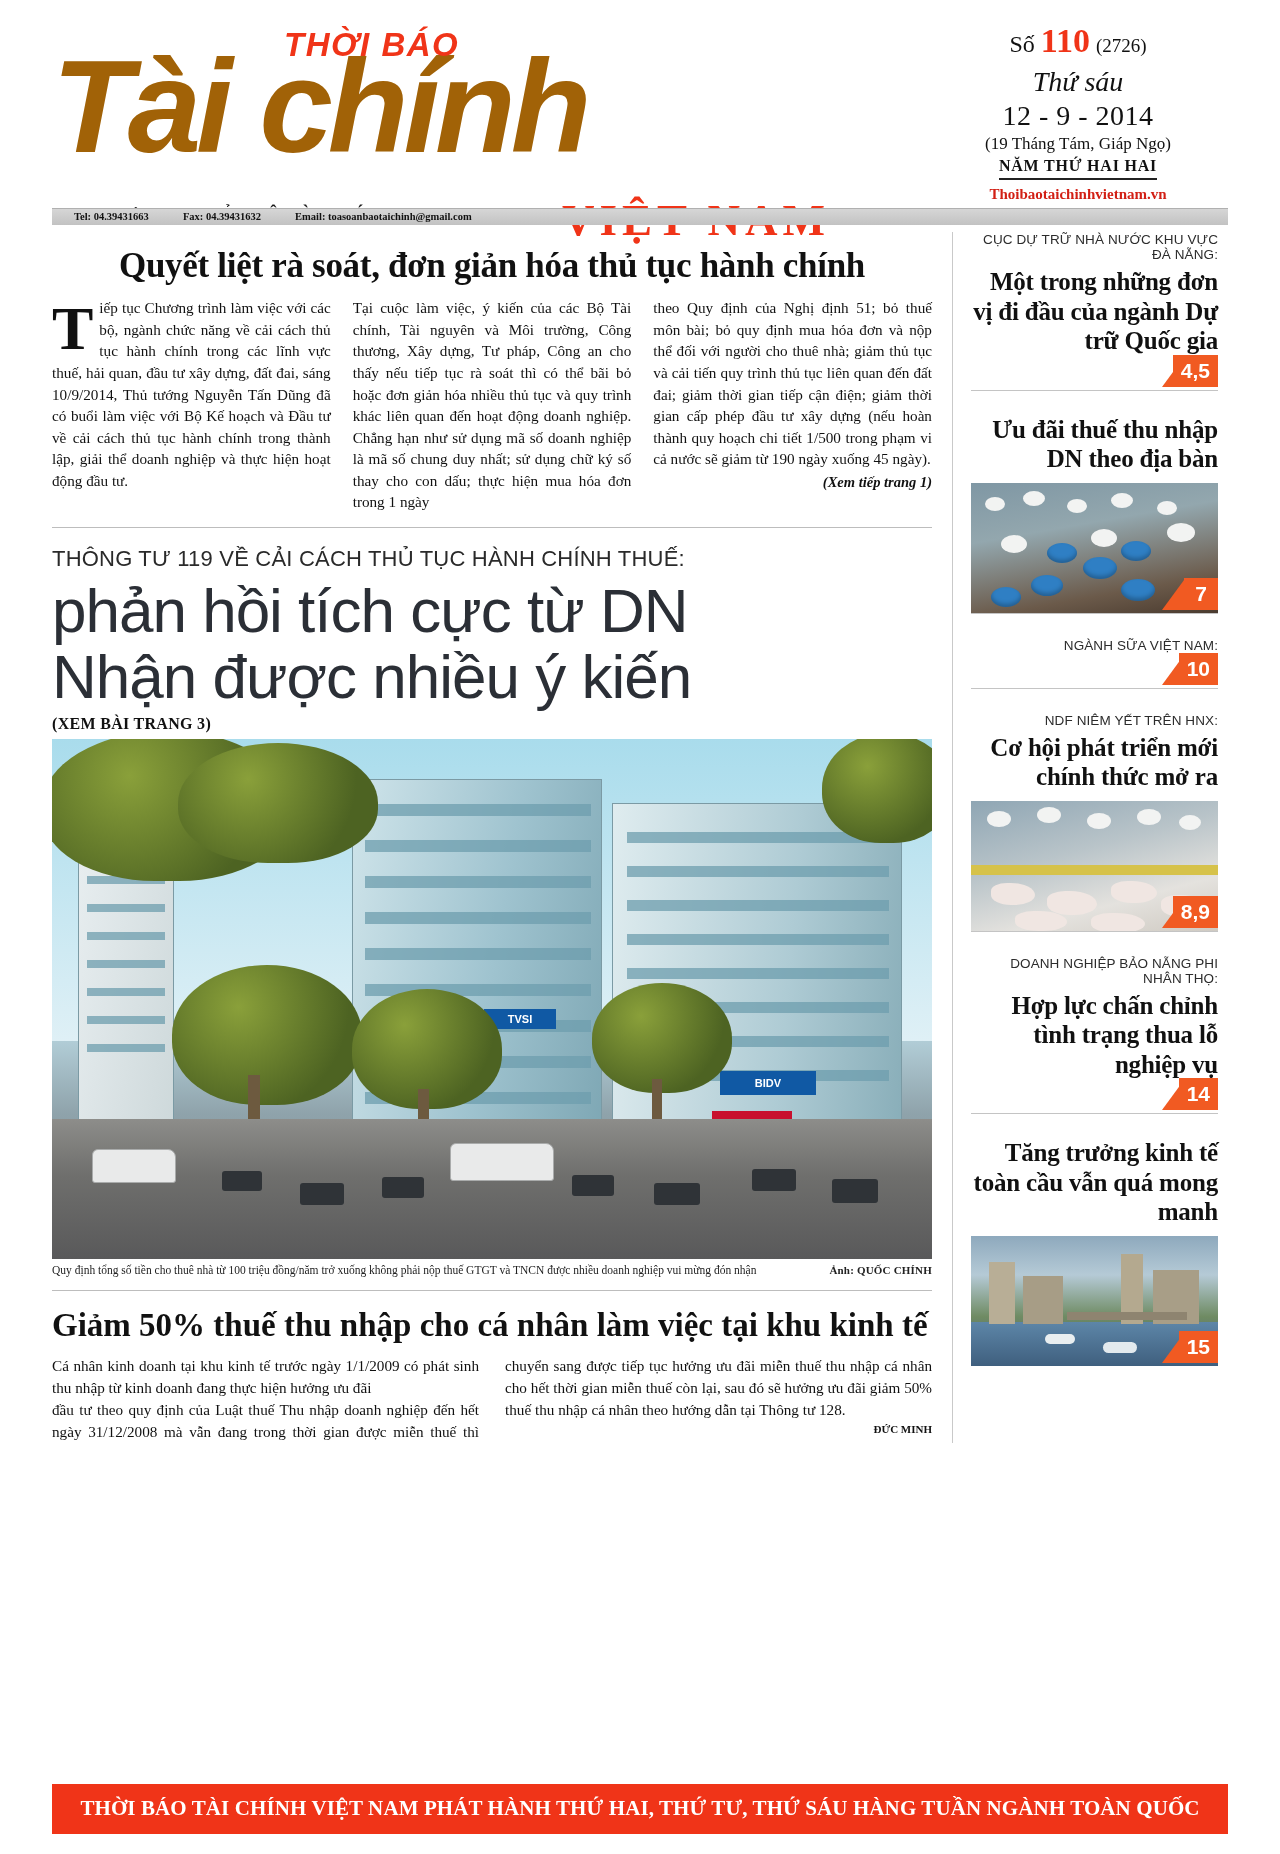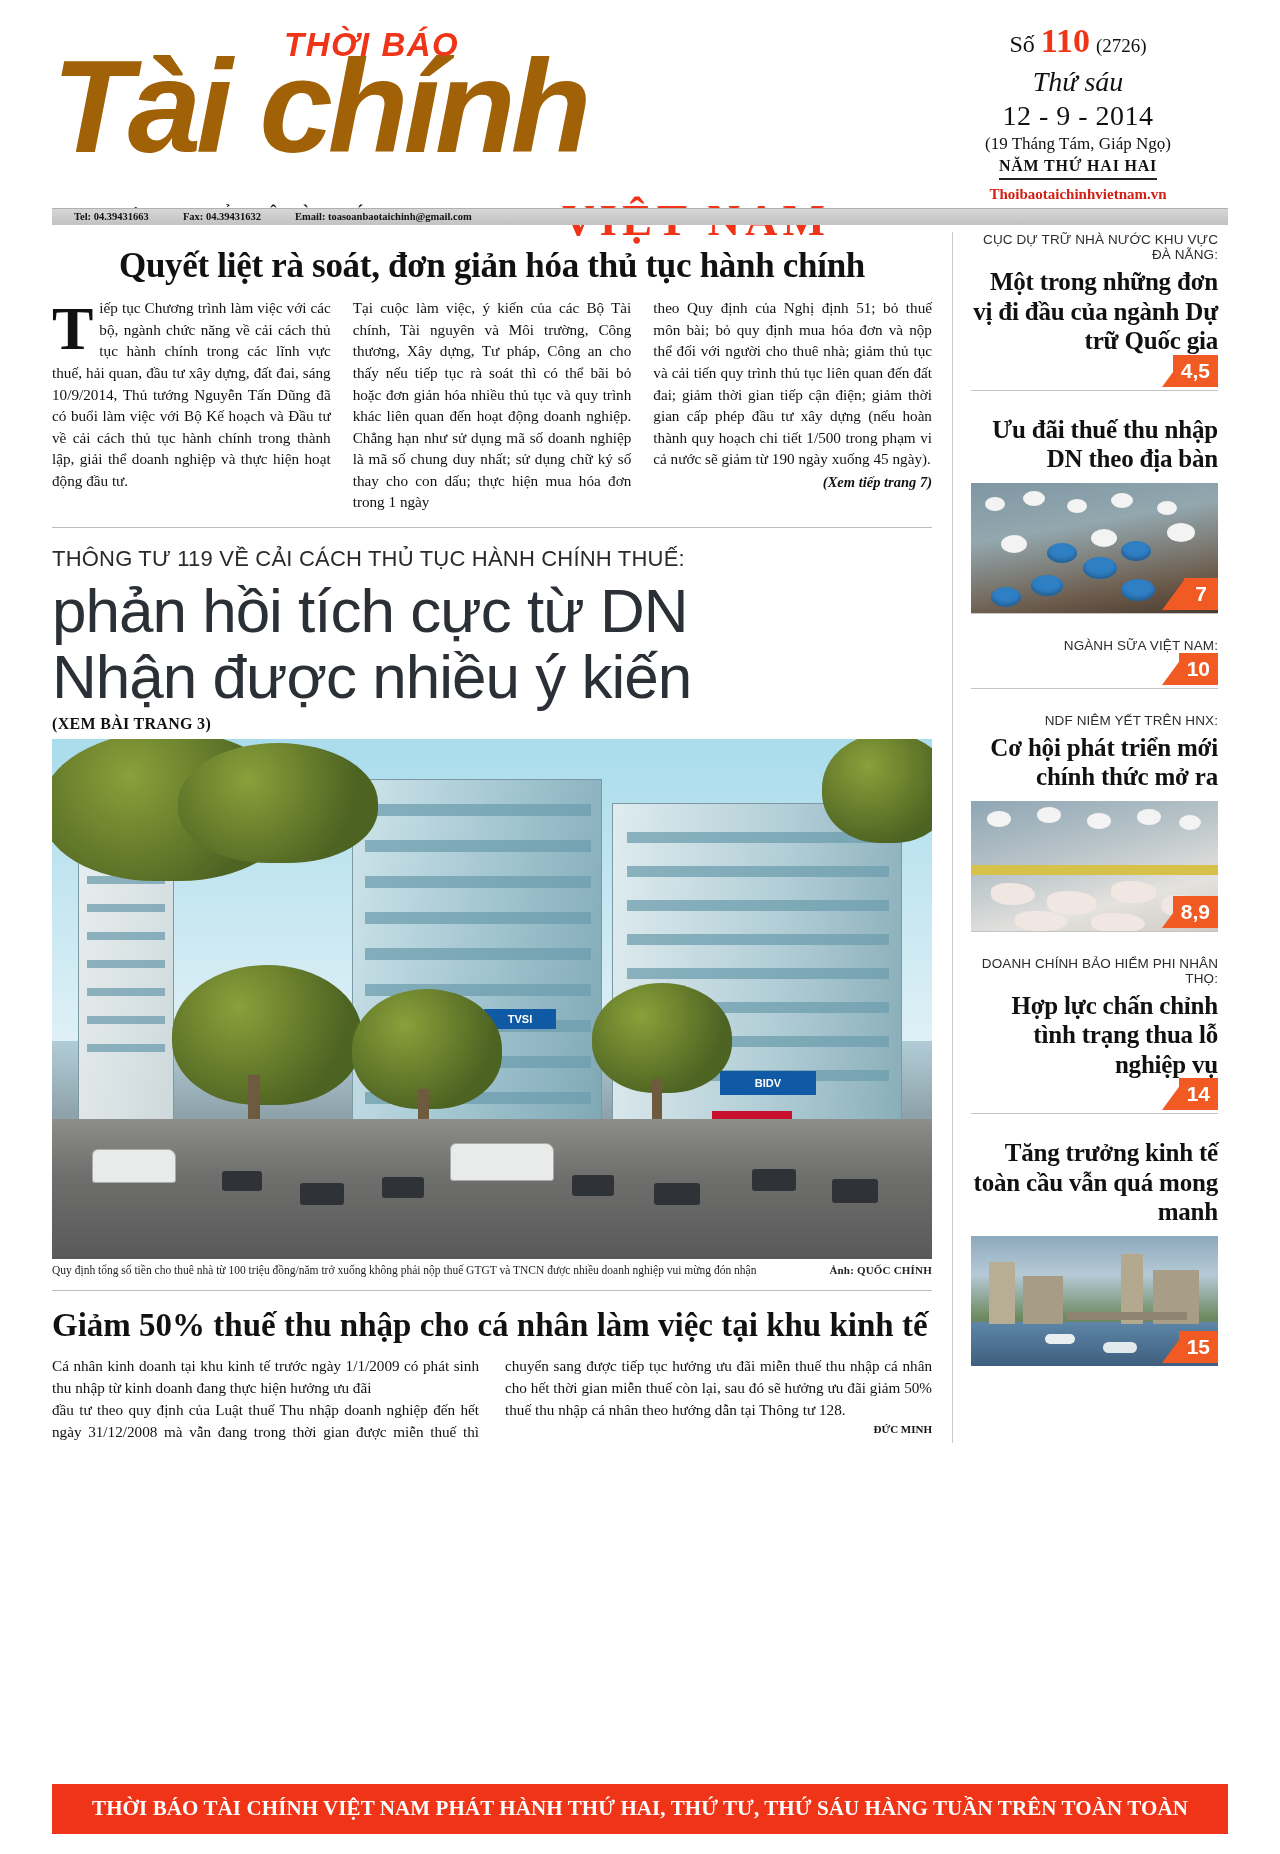--- a/index.html
+++ b/index.html
@@ -242,21 +242,21 @@
   <div class="body-grid">
 
     <div class="col-left">
 
       <h1 class="lead-head">Quyết liệt rà soát, đơn giản hóa thủ tục hành chính</h1>
 
       <div class="lead-cols">
         <p class="dropcap">Tiếp tục Chương trình làm việc với các bộ, ngành chức năng về cải cách thủ tục hành chính trong các lĩnh vực thuế, hải quan, đầu tư xây dựng, đất đai, sáng 10/9/2014, Thủ tướng Nguyễn Tấn Dũng đã có buổi làm việc với Bộ Kế hoạch và Đầu tư về cải cách thủ tục hành chính trong thành lập, giải thể doanh nghiệp và thực hiện hoạt động đầu tư.</p>
         <p>Tại cuộc làm việc, ý kiến của các Bộ Tài chính, Tài nguyên và Môi trường, Công thương, Xây dựng, Tư pháp, Công an cho thấy nếu tiếp tục rà soát thì có thể bãi bỏ hoặc đơn giản hóa nhiều thủ tục và quy trình khác liên quan đến hoạt động doanh nghiệp. Chẳng hạn như sử dụng mã số doanh nghiệp là mã số chung duy nhất; sử dụng chữ ký số thay cho con dấu; thực hiện mua hóa đơn trong 1 ngày</p>
         <p>theo Quy định của Nghị định 51; bỏ thuế môn bài; bỏ quy định mua hóa đơn và nộp thể đối với người cho thuê nhà; giảm thủ tục và cải tiến quy trình thủ tục liên quan đến đất đai; giảm thời gian tiếp cận điện; giảm thời gian cấp phép đầu tư xây dựng (nếu hoàn thành quy hoạch chi tiết 1/500 trong phạm vi cả nước sẽ giảm từ 190 ngày xuống 45 ngày).</p>
-        <span class="seetail">(Xem tiếp trang 7)</span>
+        <span class="seetail">(Xem tiếp trang 1)</span>
       </div>
 
       <hr class="rule-thin">
 
       <div class="feature-kicker">THÔNG TƯ 119 VỀ CẢI CÁCH THỦ TỤC HÀNH CHÍNH THUẾ:</div>
       <div class="feature-head">phản hồi tích cực từ DN</div>
       <div class="feature-head">Nhận được nhiều ý kiến</div>
       <div class="feature-see">(XEM BÀI TRANG 3)</div>
 
       <div class="main-photo">
@@ -401,21 +401,21 @@
           <div class="sp-fish" style="left:120px; top:112px; width:54px; height:20px;"></div>
         </div>
         <div class="badge-row">
           <div class="badge-slant"></div>
           <div class="page-badge">8,9</div>
         </div>
         <hr class="side-rule">
       </div>
 
       <div class="side-item">
-        <div class="side-kicker">DOANH CHÍNH BẢO HIỂM PHI NHÂN THỌ:</div>
+        <div class="side-kicker">DOANH NGHIỆP BẢO NẴNG PHI NHÂN THỌ:</div>
         <div class="side-head">Hợp lực chấn chỉnh tình trạng thua lỗ nghiệp vụ</div>
         <div class="badge-row">
           <div class="badge-slant"></div>
           <div class="page-badge">14</div>
         </div>
         <hr class="side-rule">
       </div>
 
       <div class="side-item onphoto">
         <div class="side-head">Tăng trưởng kinh tế toàn cầu vẫn quá mong manh</div>
@@ -431,15 +431,15 @@
         </div>
         <div class="badge-row">
           <div class="badge-slant"></div>
           <div class="page-badge">15</div>
         </div>
       </div>
 
     </div>
   </div>
 
-  <div class="footer-banner">THỜI BÁO TÀI CHÍNH VIỆT NAM PHÁT HÀNH THỨ HAI, THỨ TƯ, THỨ SÁU HÀNG TUẦN TRÊN TOÀN TOÀN</div>
+  <div class="footer-banner">THỜI BÁO TÀI CHÍNH VIỆT NAM PHÁT HÀNH THỨ HAI, THỨ TƯ, THỨ SÁU HÀNG TUẦN NGÀNH TOÀN QUỐC</div>
 
 </div>
 
 </body></html>

